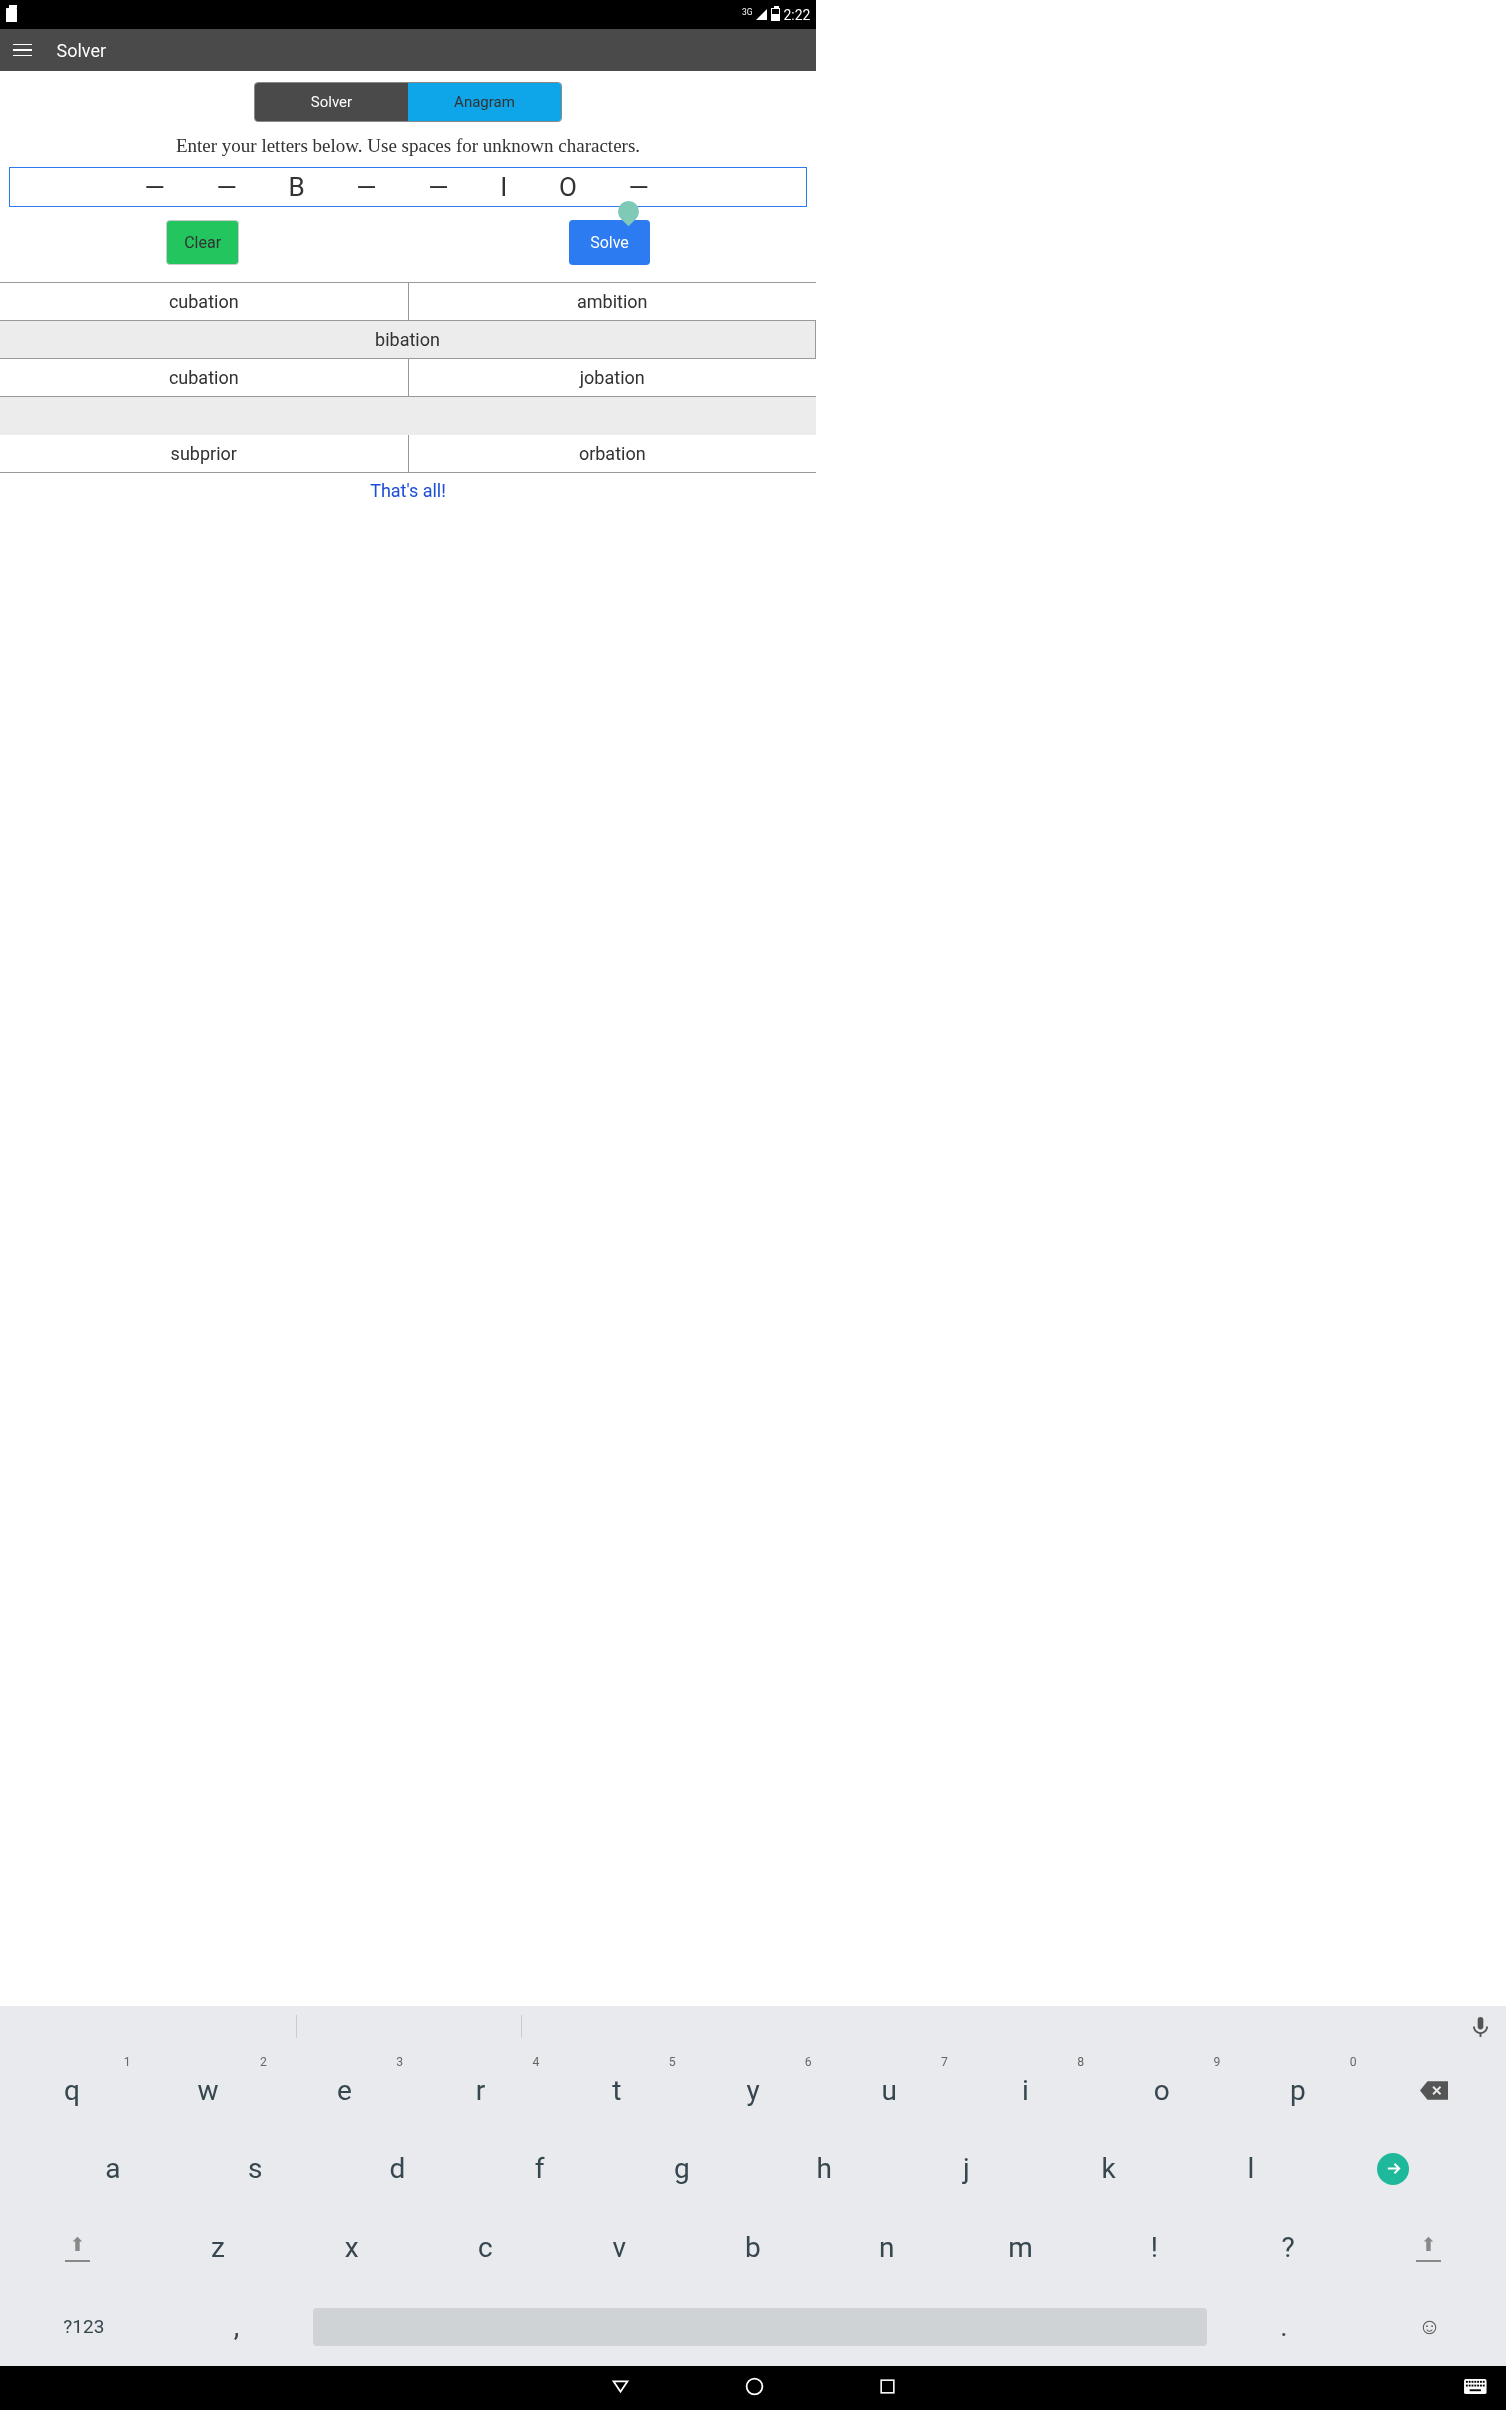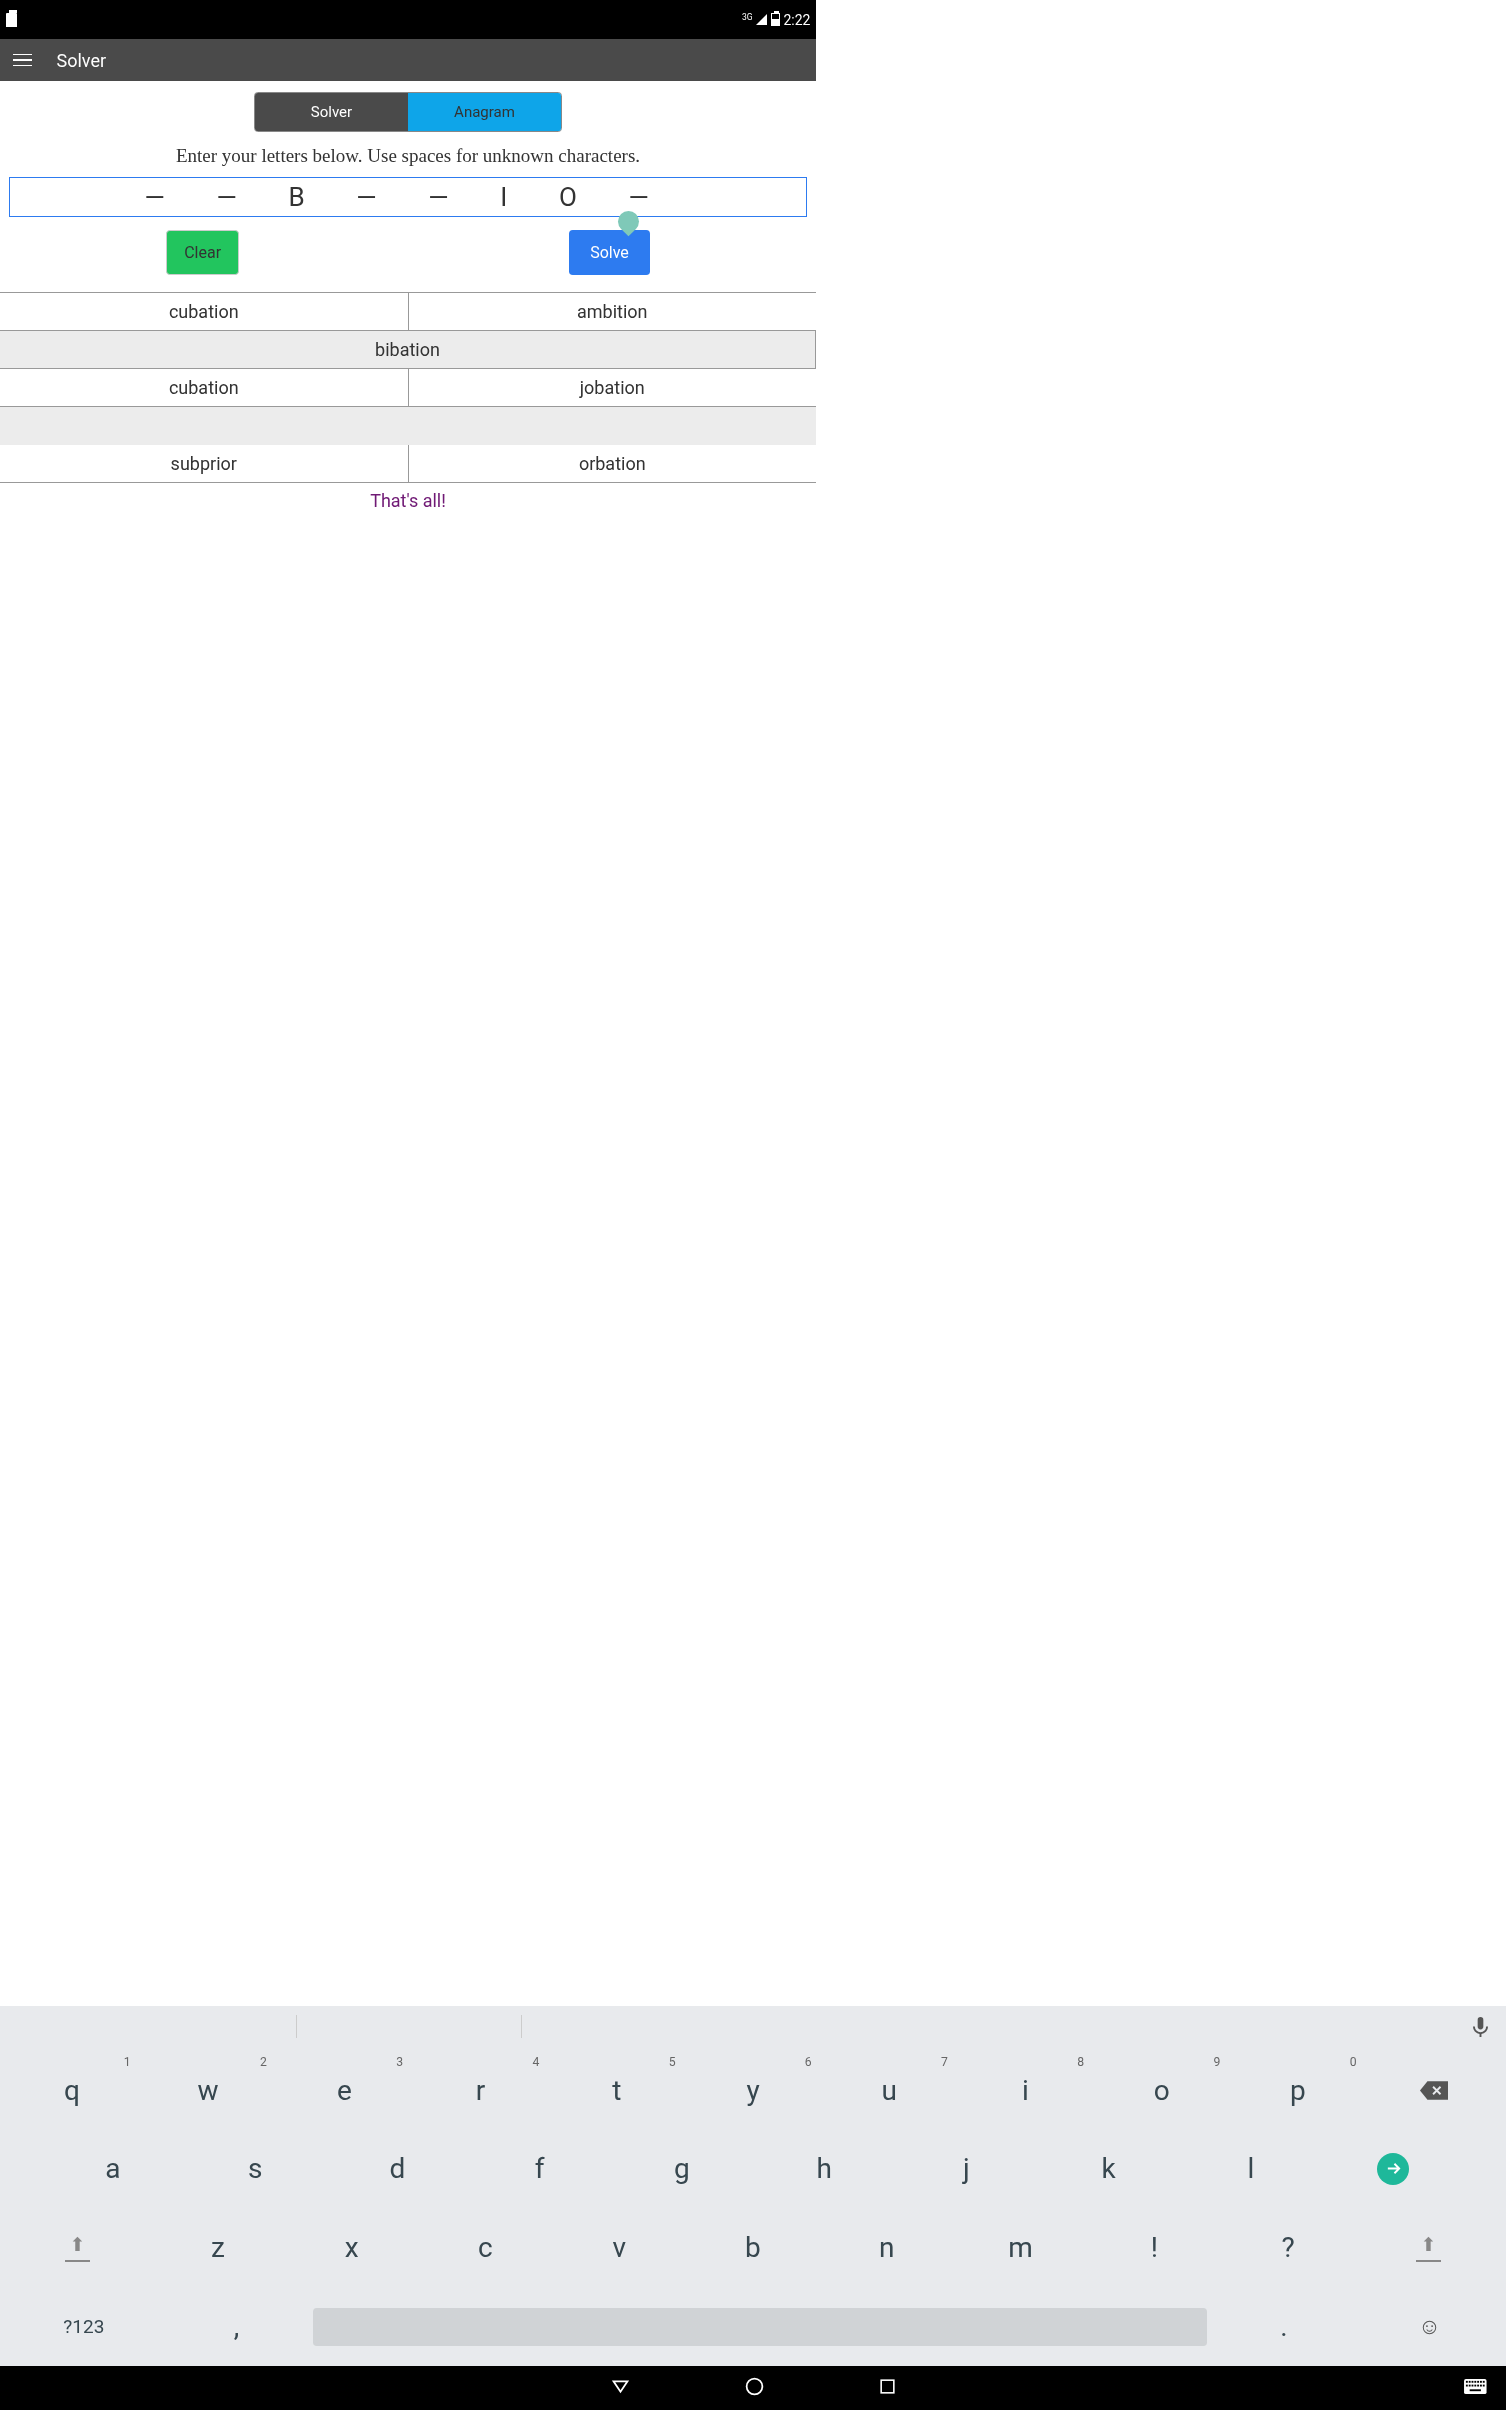--- a/index.html
+++ b/index.html
@@ -1,19 +1,19 @@
 <!DOCTYPE html>
 <html style="font-size:15px"><head>
 <meta charset="utf-8">
 <style>
   * { box-sizing: border-box; margin: 0; padding: 0; }
   html, body { width: 816px; height: 1306px; font-family: Roboto, Arial, sans-serif; background: #fff; overflow: hidden; }
   
   
-  .status-bar { height: 39px; background: #000; color: #fff; display: flex; align-items: center; padding: 0 5.6px; font-size: 13px; }
+  .status-bar { height: 29px; background: #000; color: #fff; display: flex; align-items: center; padding: 0 5.6px; font-size: 13px; }
   .status-left { display: flex; align-items: center; gap: 3.8px; }
   .status-right { margin-left: auto; display: flex; align-items: center; gap: 3.8px; }
   .sd-icon { width: 11.3px; height: 14px; background: #fff; border-radius: 0.9px 0.9px 0 0; position: relative; }
   .sd-icon::before { content:""; position:absolute; top:-2.8px; right:0; width:7.5px; height:2.8px; background:#fff; }
   .sig-label { font-size: 8.5px; position: relative; top:-2.8px; }
   .sig-tri { width:0; height:0; border-style: solid; border-width: 0 0 11.3px 11.3px; border-color: transparent transparent #fff transparent; }
   .batt { width: 8.5px; height: 13px; border: 0.9px solid #fff; position: relative; }
   .batt::before { content:""; position:absolute; top:-2.8px; left:1.9px; width:4.7px; height:1.9px; background:#fff; }
   .batt::after { content:""; position:absolute; bottom:0; left:0; right:0; height:5.6px; background:#fff; }
   .clock { font-size: 14px; font-weight: 400; }
@@ -45,21 +45,21 @@
   .btn-clear { background: #22c55e; border: 0.9px solid #ccc; color: #333; }
   .btn-solve { background: #2d7bf0; border: none; color: #fff; padding: 0 21px; }
   
   
   .results { border-top: 0.9px solid #999; }
   .res-row { display: flex; height: 38px; }
   .res-row:nth-child(even) { background: #ececec; }
   .res-row:nth-child(odd) { background: #fff; }
   .res-cell { flex: 1; display: flex; align-items: center; justify-content: center; font-size: 18px; color: #333; border-bottom: 0.9px solid #999; }
   .res-cell:first-child { border-right: 0.9px solid #999; }
-  .thats-all { text-align: center; color: #701a75; font-size: 18px; padding: 7.5px 0; }
+  .thats-all { text-align: center; color: #1d4ed8; font-size: 18px; padding: 7.5px 0; }
   
   
   .keyboard { position: absolute; bottom: 44px; left: 0; right: 0; height: 360px; background: #e8eaed; display: flex; flex-direction: column; }
   .kb-suggestion { height: 41px; display: flex; align-items: center; position: relative; }
   .kb-sug-div { position: absolute; top: 9.4px; bottom: 9.4px; width: 0.9px; background: #ccc; }
   .kb-mic { position: absolute; right: 17px; top: 11.3px; color: #555; }
   .kb-rows { flex: 1; display: flex; flex-direction: column; padding: 3.8px 3.8px 0; }
   .kb-row { flex: 1; display: flex; }
   .kb-key { flex: 1; display: flex; align-items: center; justify-content: center; position: relative; color: #37474f; cursor: pointer; }
   .kb-key .main { font-size: 28px; }

